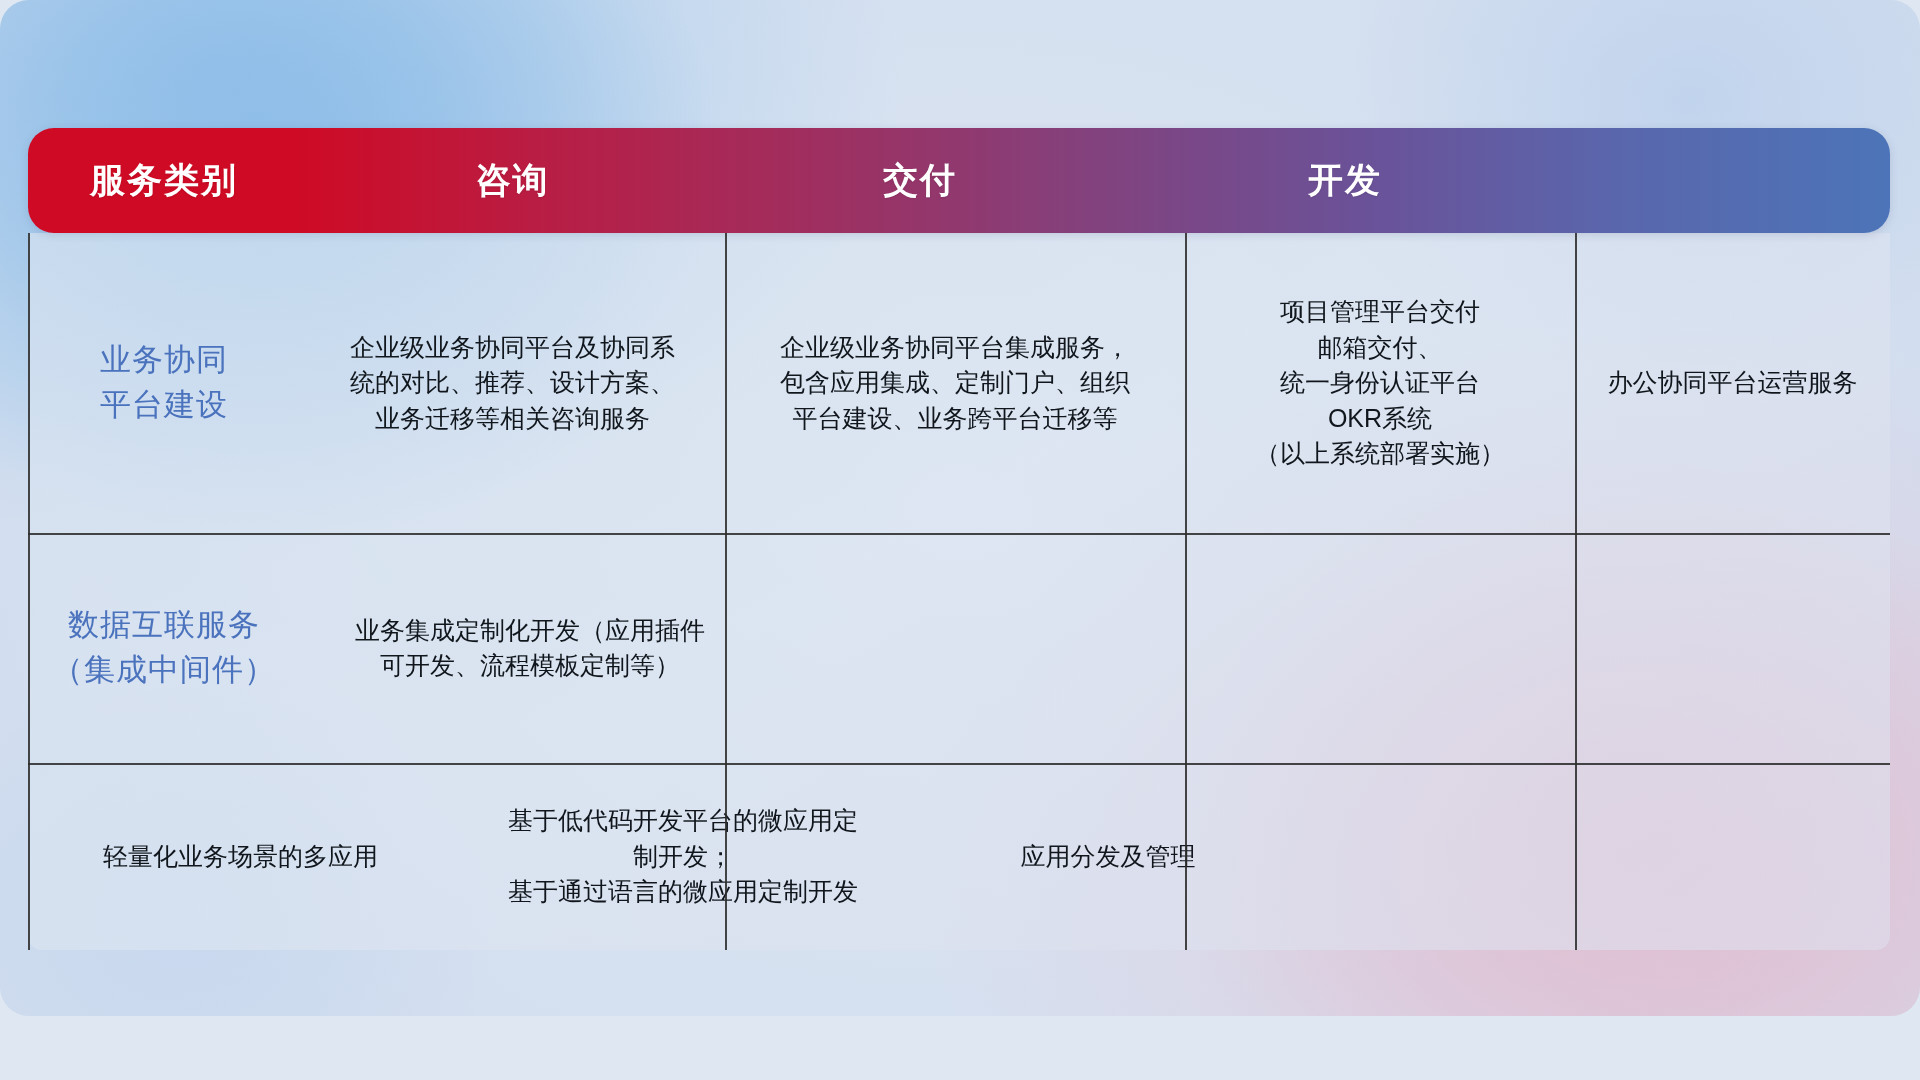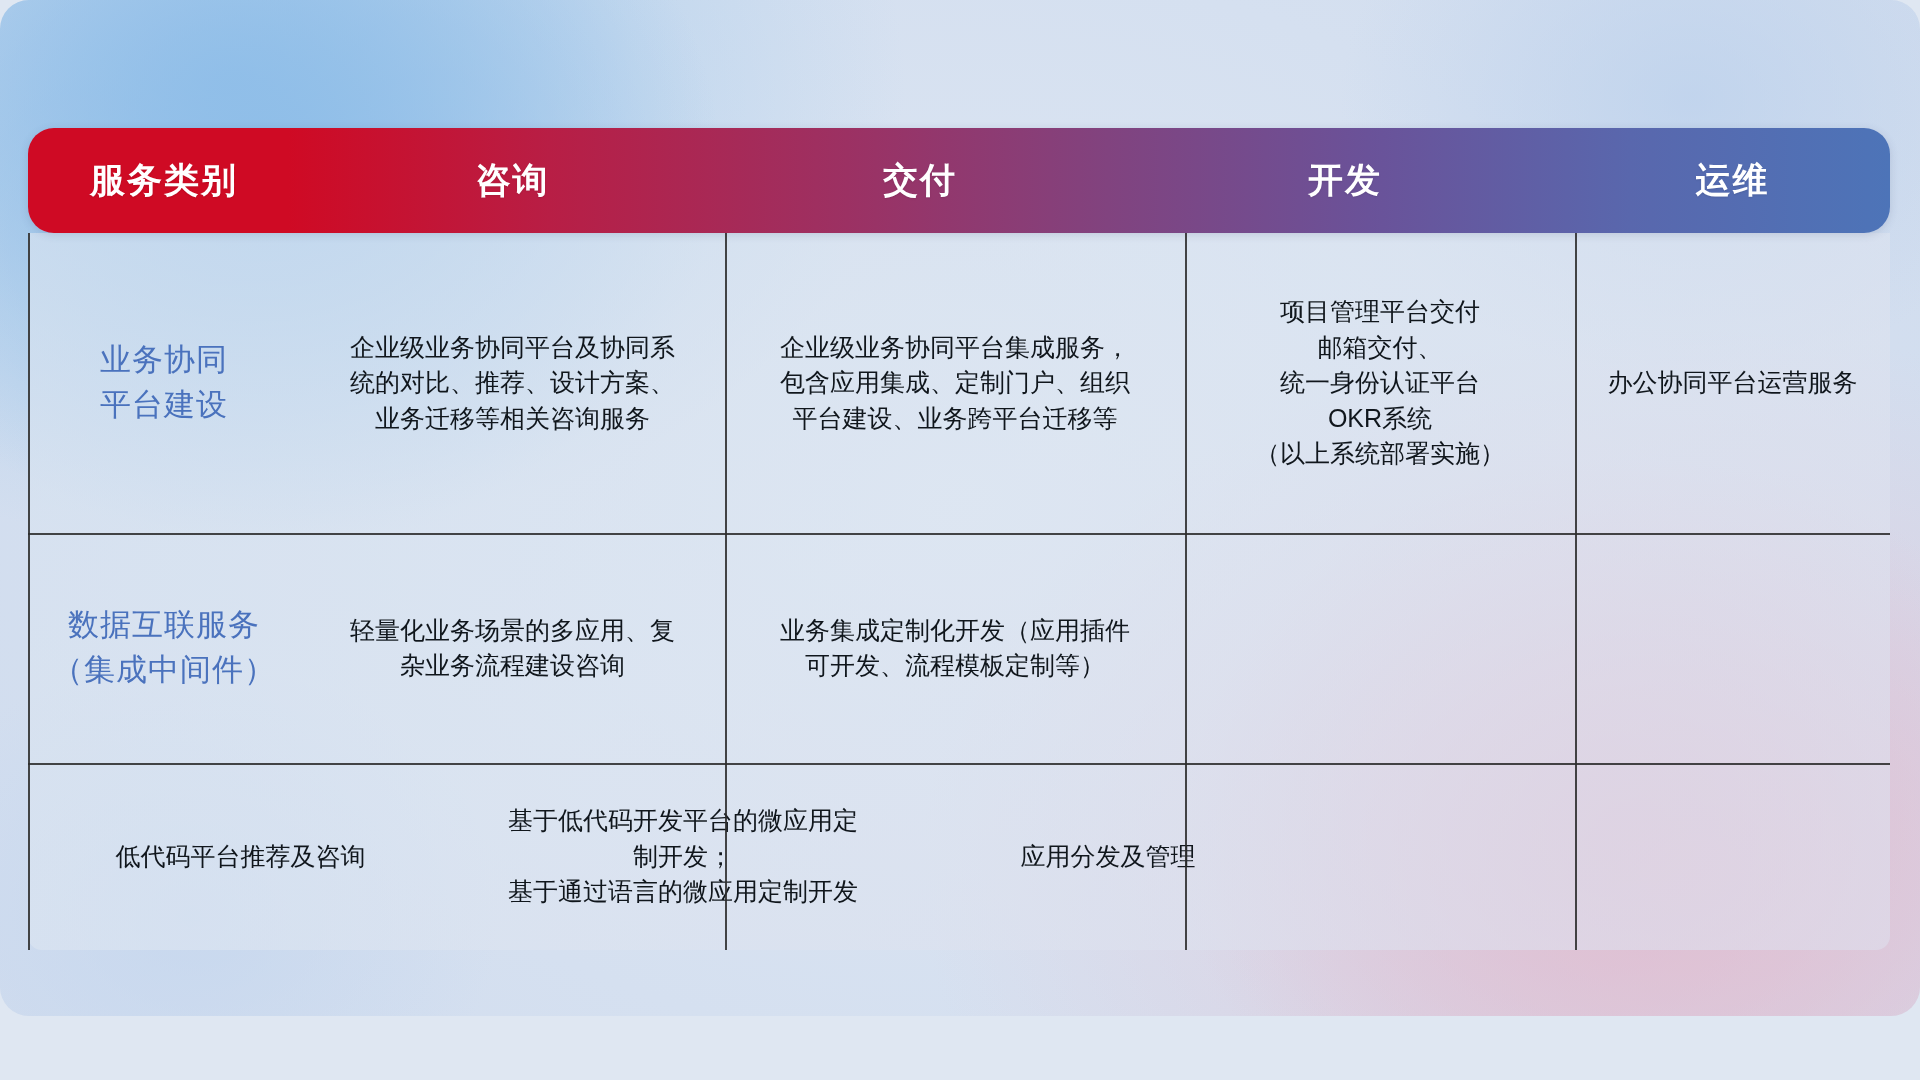--- a/index.html
+++ b/index.html
@@ -92,21 +92,20 @@
 
   <div id="table-panel">
 
     <div class="body-panel"></div>
 
     <div class="header-band">
       <div class="hcell c0">服务类别</div>
       <div class="hcell c1">咨询</div>
       <div class="hcell c3">交付</div>
       <div class="hcell c2">开发</div>
-      <div class="hcell c4">运维</div>
     </div>
 
     <div class="rows">
 
       <div class="row r0">
         <div class="cell cat c0">业务协同
 平台建设</div>
         <div class="cell c1">企业级业务协同平台及协同系
 统的对比、推荐、设计方案、
 业务迁移等相关咨询服务</div>
@@ -117,30 +116,28 @@
 邮箱交付、
 统一身份认证平台
 OKR系统
 （以上系统部署实施）</div>
         <div class="cell c4">办公协同平台运营服务</div>
       </div>
 
       <div class="row r1">
         <div class="cell cat c0">数据互联服务
 （集成中间件）</div>
-        <div class="cell c1">轻量化业务场景的多应用、复
-杂业务流程建设咨询</div>
         <div class="cell c2">业务集成定制化开发（应用插件
 可开发、流程模板定制等）</div>
         <div class="cell c3"></div>
         <div class="cell c4"></div>
       </div>
 
       <div class="row r2">
-        <div class="cell c1">低代码平台推荐及咨询</div>
+        <div class="cell c1">轻量化业务场景的多应用</div>
         <div class="cell c2">基于低代码开发平台的微应用定
 制开发；
 基于通过语言的微应用定制开发</div>
         <div class="cell c3">应用分发及管理</div>
         <div class="cell c4"></div>
       </div>
 
     </div>
 
     <div class="panel-edge-l"></div>

